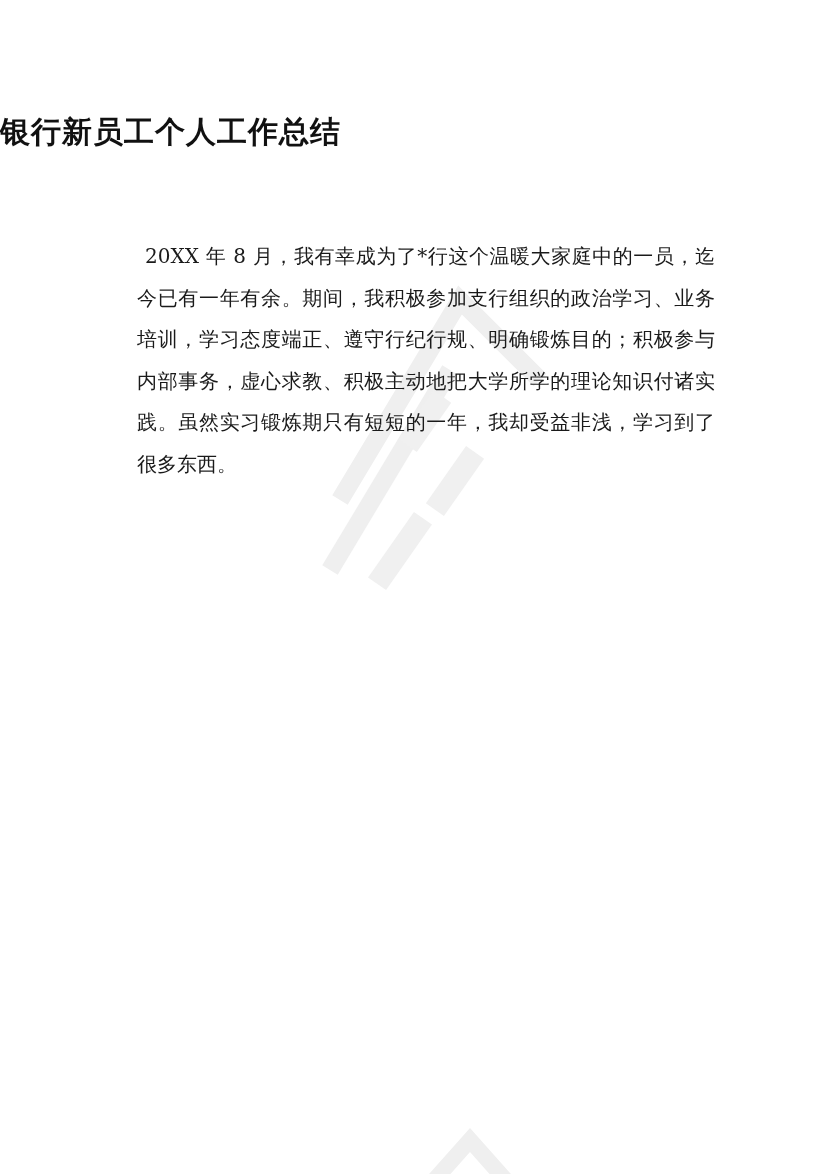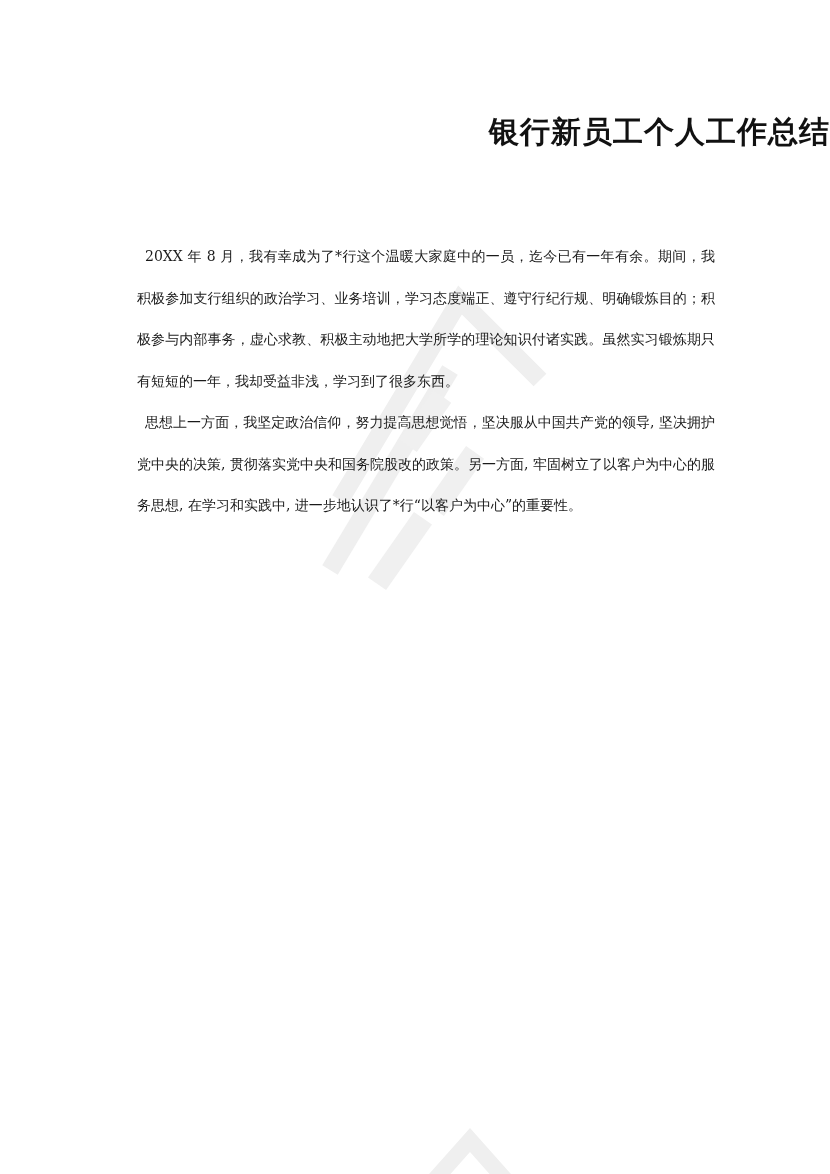--- a/index.html
+++ b/index.html
@@ -1,22 +1,22 @@
 <!DOCTYPE html>
 <html><head>
 <meta charset="utf-8">
 <style>
   html, body { margin: 0; padding: 0; background: #ffffff; }
   body { width: 830px; height: 1174px; position: relative; overflow: hidden; font-family: "DejaVu Serif", "Liberation Serif", serif; color: #1a1a1a; }
   .page { position: absolute; left: 0; top: 0; width: 830px; height: 1174px; }
   .watermark { position: absolute; pointer-events: none; }
   .wm1 { left: 300px; top: 240px; width: 260px; height: 420px; }
   .wm2 { left: 380px; top: 1110px; width: 180px; height: 120px; }
-  .title { position: absolute; top: 112px; left: 0; width: 830px; text-align: right; font-size: 30px; font-weight: bold; letter-spacing: 1px; font-family: "DejaVu Serif", serif; color: #111; }
-  .body { position: absolute; left: 137px; top: 236px; width: 578px; font-size: 14px; line-height: 41.5px; text-align: justify; text-justify: inter-character; }
+  .title { position: absolute; top: 112px; left: 0; width: 830px; text-align: left; font-size: 30px; font-weight: bold; letter-spacing: 1px; font-family: "DejaVu Serif", serif; color: #111; }
+  .body { position: absolute; left: 137px; top: 236px; width: 578px; font-size: 20px; line-height: 41.5px; text-align: justify; text-justify: inter-character; }
   .para { margin: 0; }
   .para.indent1 { text-indent: 8px; }
 </style>
 </head>
 <body>
 
 <div class="page">
 
   <svg class="watermark wm1" viewBox="0 0 260 420">
     <g fill="none" stroke="#efefef" stroke-width="18">
@@ -32,16 +32,15 @@
 
   <svg class="watermark wm2" viewBox="0 0 180 120">
     <path d="M10 120 L90 30 L170 120" fill="none" stroke="#efefef" stroke-width="16"></path>
     <path d="M60 110 L95 70 M80 120 L115 80" stroke="#f0f0f0" stroke-width="12"></path>
   </svg>
 
   <div class="title">银行新员工个人工作总结</div>
 
   <div class="body">
     <p class="para indent1">20XX 年 8 月，我有幸成为了*行这个温暖大家庭中的一员，迄今已有一年有余。期间，我积极参加支行组织的政治学习、业务培训，学习态度端正、遵守行纪行规、明确锻炼目的；积极参与内部事务，虚心求教、积极主动地把大学所学的理论知识付诸实践。虽然实习锻炼期只有短短的一年，我却受益非浅，学习到了很多东西。</p>
-    <p class="para indent1">思想上一方面，我坚定政治信仰，努力提高思想觉悟，坚决服从中国共产党的领导, 坚决拥护党中央的决策, 贯彻落实党中央和国务院股改的政策。另一方面, 牢固树立了以客户为中心的服务思想, 在学习和实践中, 进一步地认识了*行“以客户为中心”的重要性。</p>
   </div>
 
 </div>
 
 </body></html>

